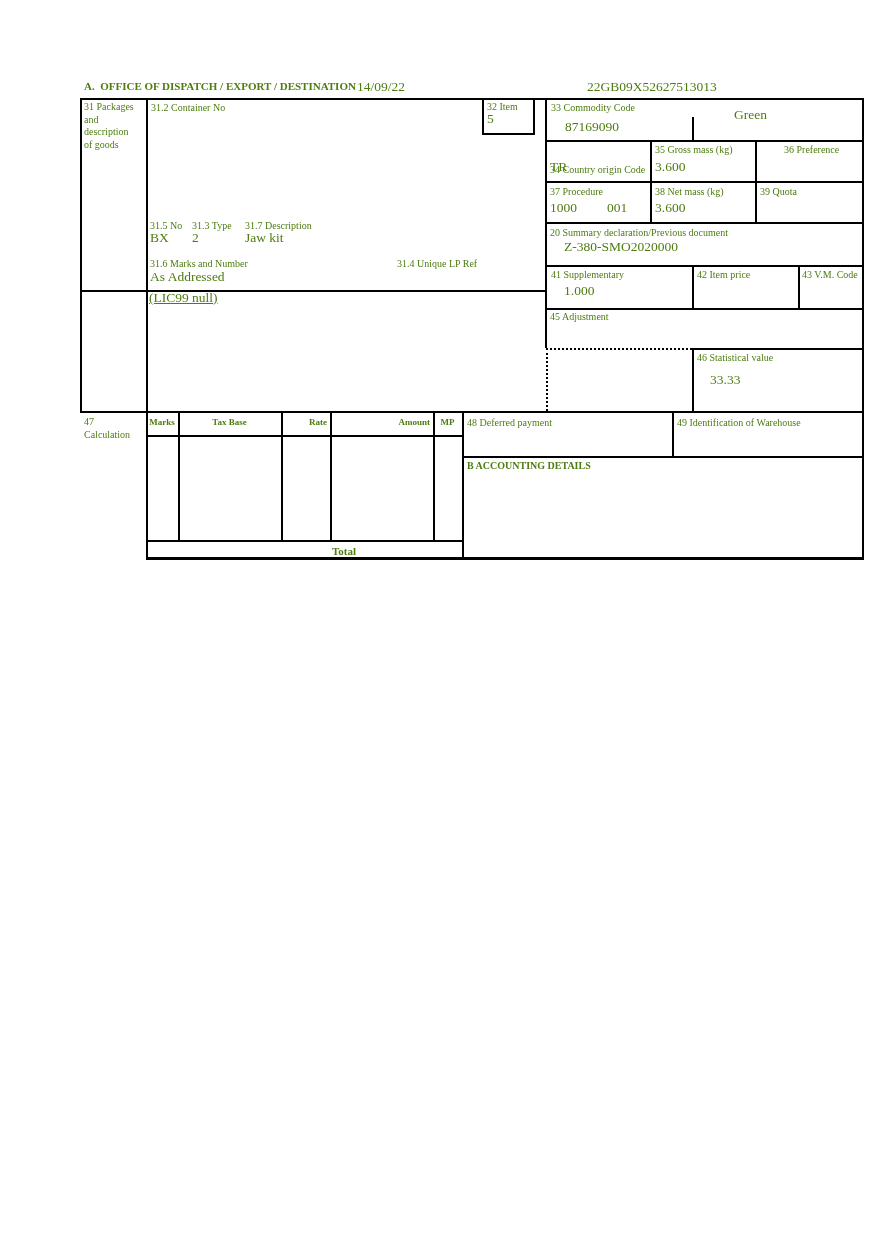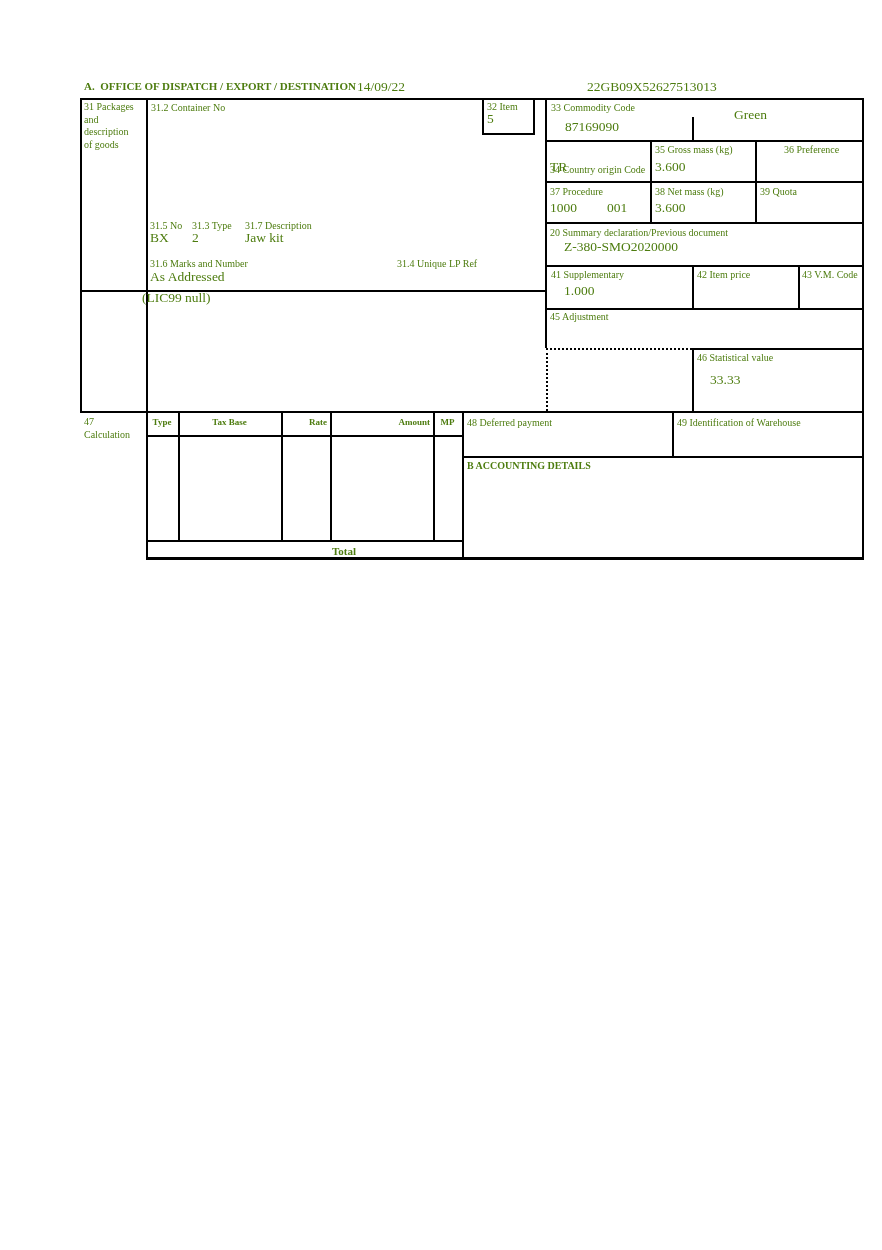--- a/index.html
+++ b/index.html
@@ -108,28 +108,28 @@
   <div class="lbl" style="left:760px; top:186px;">39 Quota</div>
 
   <div class="lbl" style="left:550px; top:227px;">20 Summary declaration/Previous document</div>
   <div class="val" style="left:564px; top:239px;">Z-380-SMO2020000</div>
 
   <div class="lbl" style="left:551px; top:269px;">41 Supplementary</div>
   <div class="val" style="left:564px; top:283px;">1.000</div>
   <div class="lbl" style="left:697px; top:269px;">42 Item price</div>
   <div class="lbl" style="left:802px; top:269px;">43 V.M. Code</div>
 
-  <div class="val" style="left:142px; top:290px;">(LIC99 null)</div>
+  <div class="val" style="left:149px; top:290px;text-decoration:underline;">(LIC99 null)</div>
   <div class="lbl" style="left:550px; top:311px;">45 Adjustment</div>
   <div class="lbl" style="left:697px; top:352px;">46 Statistical value</div>
   <div class="val" style="left:710px; top:372px;">33.33</div>
 
   <div class="lbl pre" style="left:84px; top:416px; width:60px;">47
 Calculation</div>
-  <div class="th c" style="left:146px; width:32px;">Type</div>
+  <div class="th c" style="left:146px; width:32px;">Marks</div>
   <div class="th c" style="left:178px; width:103px;">Tax Base</div>
   <div class="th r" style="left:281px; width:49px;">Rate</div>
   <div class="th r" style="left:330px; width:103px;">Amount</div>
   <div class="th c" style="left:433px; width:29px;">MP</div>
   <div class="totals" style="left:296px; top:545px; width:60px;">Total</div>
 
   <div class="lbl" style="left:467px; top:417px;">48 Deferred payment</div>
   <div class="lbl" style="left:677px; top:417px;">49 Identification of Warehouse</div>
   <div class="acct" style="left:467px; top:460px;">B ACCOUNTING DETAILS</div>
 

